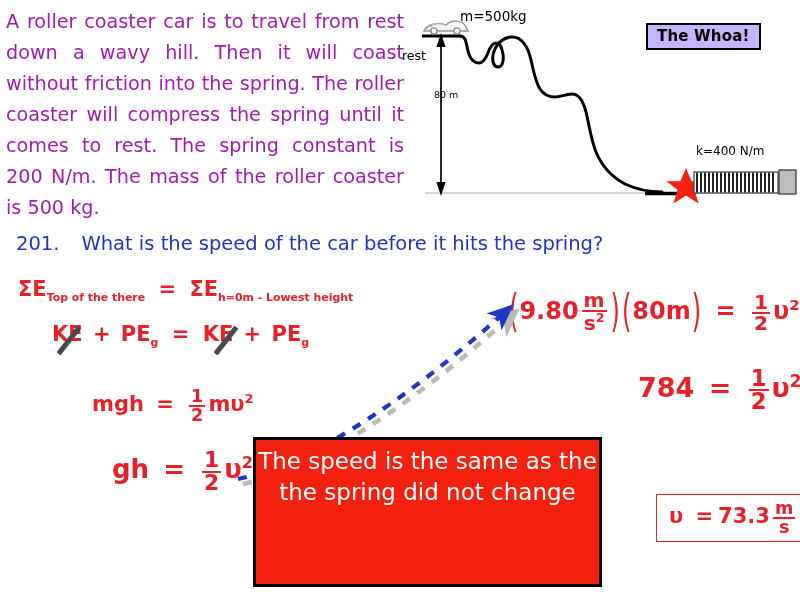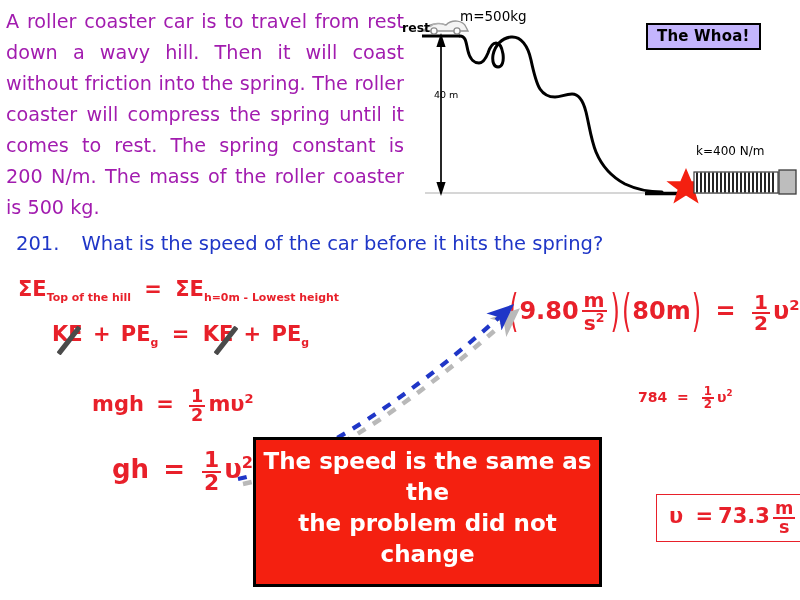--- a/index.html
+++ b/index.html
@@ -17,21 +17,21 @@
     text-align:justify;text-justify:inter-word;
     font-family:"DejaVu Sans","Liberation Sans",sans-serif;
   }
 
   
   .diagram{position:absolute;left:400px;top:0px;width:400px;height:222px;}
   .diagram svg{display:block;}
   .dlabel{position:absolute;color:#000;font-size:12.5px;white-space:nowrap;
           font-family:"DejaVu Sans","Liberation Sans",sans-serif;}
   .lbl-m{left:60px;top:8px;font-size:13.5px;}
-  .lbl-rest{left:2px;top:20px;font-size:12.5px;font-weight:bold;}
+  .lbl-rest{left:2px;top:48px;font-size:12.5px;}
   .lbl-80{left:34px;top:89px;font-size:9.5px;}
   .lbl-k{left:296px;top:144px;font-size:12px;}
   .whoa{
     position:absolute;left:246px;top:23px;
     border:2.2px solid #000;background:#c4b5fd;
     padding:2px 9px 3px 9px;
     font-size:15px;font-weight:bold;color:#000;letter-spacing:.2px;
     font-family:"DejaVu Sans","Liberation Sans",sans-serif;
     text-align:right;
   }
@@ -53,21 +53,21 @@
         line-height:.94;margin:0 3px;}
   .frac .num{display:block;font-size:.84em;padding:0 2px;}
   .frac .den{display:block;font-size:.84em;border-top:2.2px solid #e8202a;padding:0 2px;text-align:center;}
   .upsilon{font-style:normal;}
 
   .eq1{left:18px;top:277px;font-size:21px;}
   .eq2{left:52px;top:322px;font-size:21px;}
   .eq3{left:92px;top:388px;font-size:21px;}
   .eq4{left:112px;top:450px;font-size:26px;}
   .eq5{left:508px;top:291px;font-size:24px;}
-  .eq6{left:638px;top:386px;font-size:14px;}
+  .eq6{left:638px;top:368px;font-size:27px;}
   .eq7{left:658px;top:420px;font-size:21px;}
 
   .paren{display:inline-block;transform:scaleY(1.85);font-weight:normal;
          margin:0 1px;vertical-align:0px;}
 
   
   .strike{position:absolute;background:#4a4a4a;height:5px;border-radius:1px;}
   .strike-a{left:52px;top:338px;width:34px;transform:rotate(-52deg);}
   .strike-b{left:209px;top:338px;width:34px;transform:rotate(-52deg);}
 
@@ -75,21 +75,21 @@
   .answerbox{
     position:absolute;left:656px;top:494px;
     border:1.6px solid #e8202a;background:#fff;
     padding:5px 12px 6px 12px;
   }
 
   
   .callout{
     position:absolute;left:253px;top:437px;width:349px;height:150px;
     background:#f42010;border:3px solid #000;box-sizing:border-box;
-    color:#ffffff;font-weight:bold;font-size:23px;line-height:31px;
+    color:#ffffff;font-weight:normal;font-size:23px;line-height:31px;
     text-align:center;padding-top:6px;box-sizing:border-box;
     font-family:"DejaVu Sans","Liberation Sans",sans-serif;
   }
 
   
   .arrowlayer{position:absolute;left:0;top:0;width:800px;height:600px;pointer-events:none;}
 </style>
 </head>
 <body>
 
@@ -161,31 +161,31 @@
           <line x1="369" y1="172.6" x2="369" y2="192.4"></line>
             <line x1="373" y1="172.6" x2="373" y2="192.4"></line>
         </g>
       </g>
 
       <rect x="379" y="170" width="17" height="24" fill="#bdbdbd" stroke="#3d3d3d" stroke-width="1.3"></rect>
     </svg>
 
     <div class="dlabel lbl-m">m=500kg</div>
     <div class="dlabel lbl-rest">rest</div>
-    <div class="dlabel lbl-80">40 m</div>
+    <div class="dlabel lbl-80">80 m</div>
     <div class="dlabel lbl-k">k=400 N/m</div>
     <div class="whoa">The Whoa!</div>
   </div>
 
   <div class="question">
     <span class="qnum">201.</span><span>What is the speed of the car before it hits the spring?</span>
   </div>
 
   <div class="math eq1">
-    <span>ΣE</span><span class="sub">Top of the hill</span>
+    <span>ΣE</span><span class="sub">Top of the there</span>
     <span style="margin:0 6px">=</span>
     <span>ΣE</span><span class="sub">h=0m - Lowest height</span>
   </div>
 
   <div class="math eq2">
     <span>KE</span>
     <span style="margin:0 3px">+</span>
     <span>PE</span><span class="sub">g</span>
     <span style="margin:0 6px">=</span>
     <span>KE</span>
@@ -255,16 +255,16 @@
       </marker>
     </defs>
 
     <path d="M 243,484 C 310,470 400,415 509,318" fill="none" stroke="#b9b9b9" stroke-width="4.6" stroke-dasharray="9 9" marker-end="url(#grayhead)"></path>
 
     <path d="M 238,479 C 305,465 395,410 504,313" fill="none" stroke="#1f36c7" stroke-width="4.2" stroke-dasharray="9 9" marker-end="url(#bluehead)"></path>
   </svg>
 
   <div class="callout">
     <div>The speed is the same as the</div>
-    <div>the problem did not change</div>
+    <div>the spring did not change</div>
   </div>
 
 </div>
 
 </body></html>

